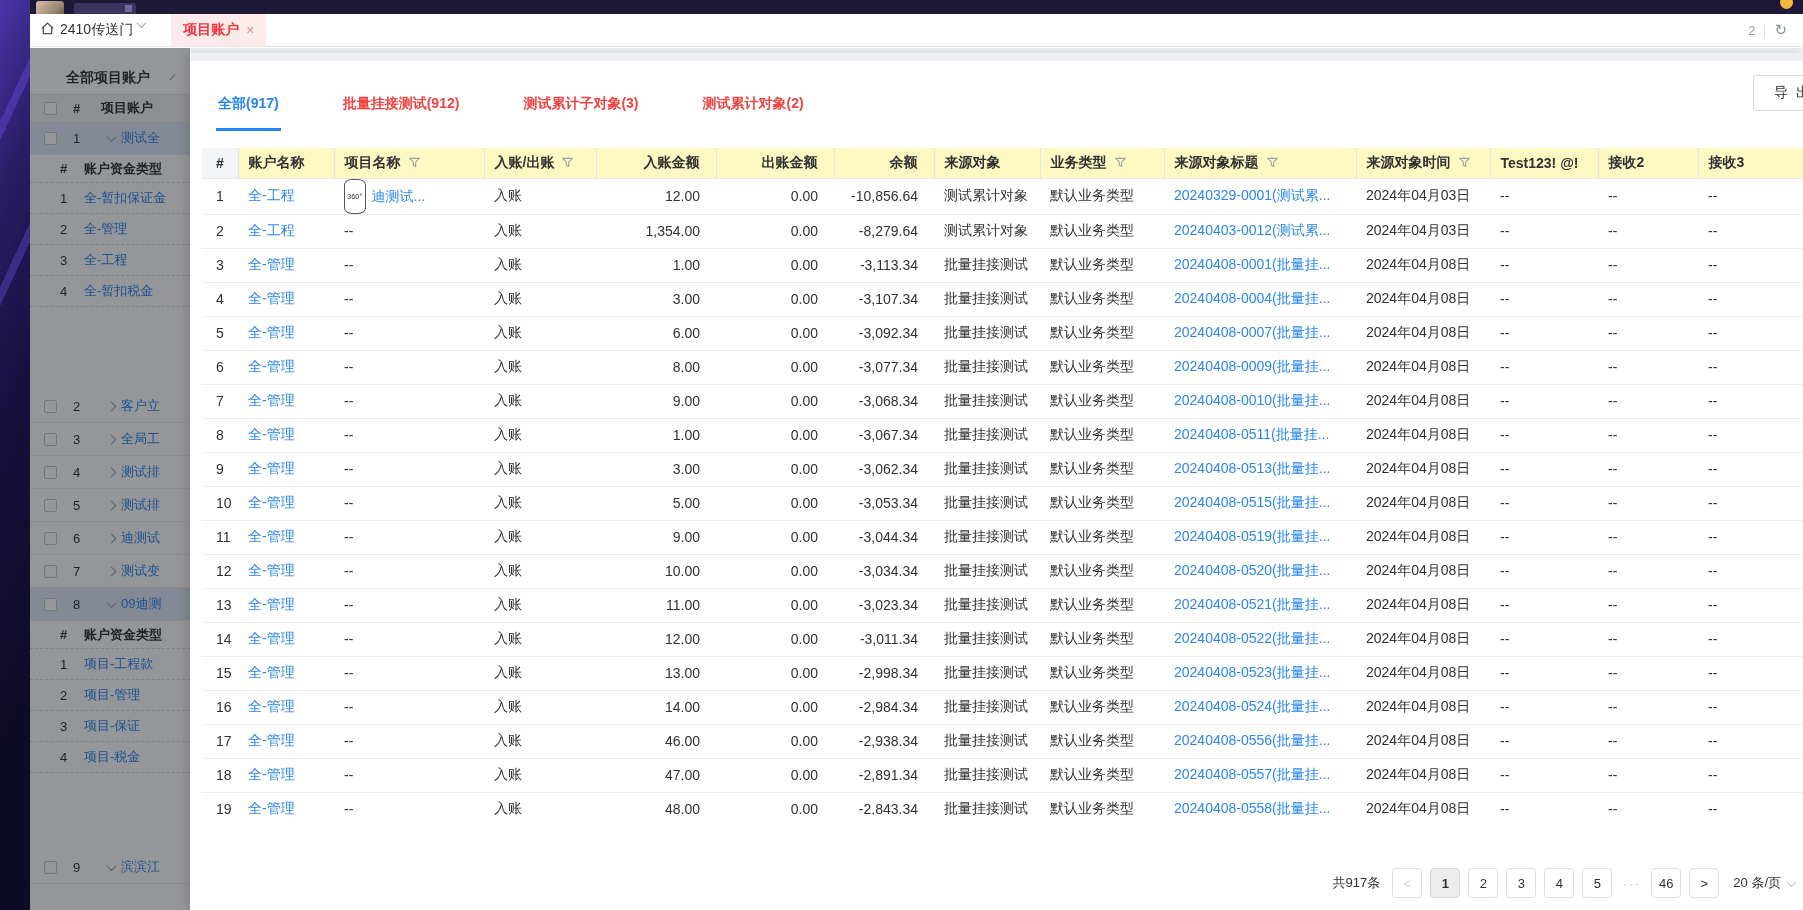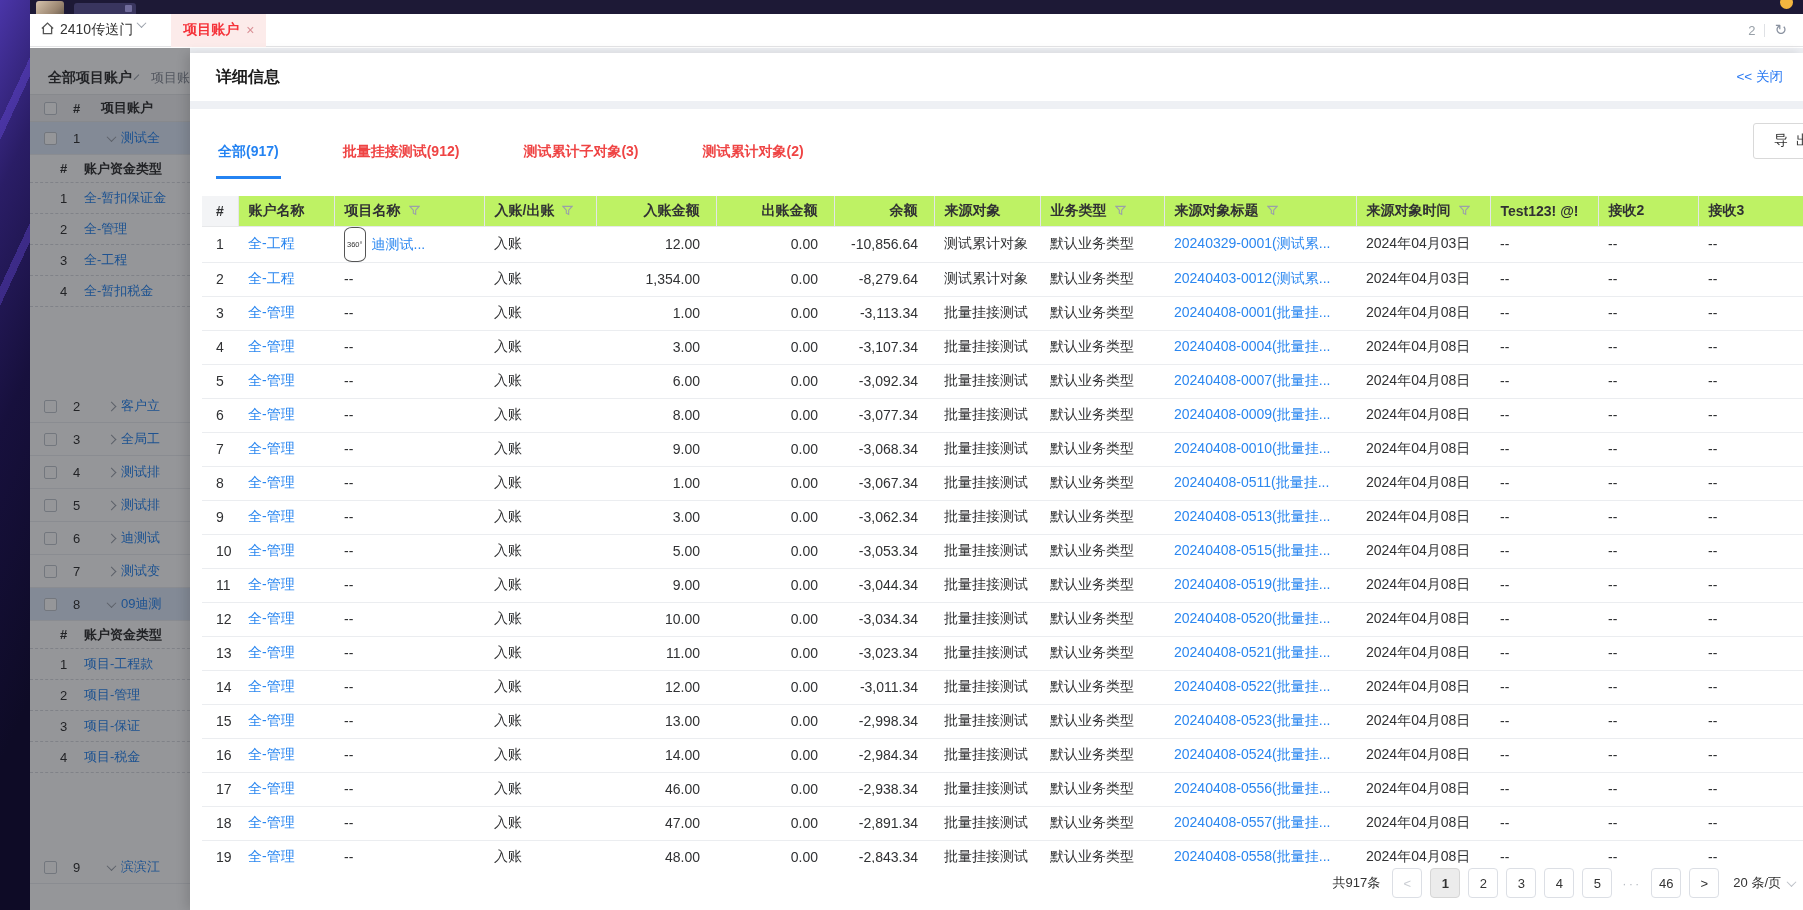--- a/index.html
+++ b/index.html
@@ -35,21 +35,21 @@
   .tab-close{color:#d98f95;font-weight:400;font-size:14px;cursor:pointer;}
   .tabstrip-right{margin-left:auto;display:flex;align-items:center;gap:9px;color:#98a0a8;font-size:13px;padding-right:6px;}
   .vdiv{width:1px;height:13px;background:#dfe1e5;}
   .refresh{font-size:15px;color:#8a92a0;cursor:pointer;}
 
   
   .content{position:absolute;top:48px;left:0;right:0;bottom:0;background:#edeff3;}
 
   
   .sidebar{position:absolute;left:0;top:0;bottom:0;width:160px;background:#fff;overflow:hidden;white-space:nowrap;}
-  .sb-head{display:flex;align-items:center;gap:4px;padding:14px 0 0 14px;height:46px;}
+  .sb-head{display:flex;align-items:center;gap:22px;padding:14px 0 0 14px;height:46px;}
   .sb-title{font-size:14px;font-weight:700;color:#333;}
   .sb-sub{font-size:13px;color:#8a8f99;margin-left:10px;}
   .sb-table{font-size:13px;color:#333;}
   .sb-thead{display:flex;align-items:center;height:28px;background:#f2f3f5;border-top:1px solid #e6e8ea;border-bottom:1px solid #e6e8ea;font-weight:700;}
   .cbx{width:13px;height:13px;border:1px solid #c3c8cf;border-radius:2px;background:#fff;flex:none;margin-left:14px;}
   .sb-col-idx{width:28px;text-align:left;margin-left:16px;flex:none;}
   .sb-row{display:flex;align-items:center;height:33px;border-bottom:1px solid #ebedf0;}
   .sb-row.selected{background:#dfeafa;}
   .sb-arrow{width:20px;flex:none;display:flex;justify-content:center;}
   .sb-name{color:#2b87f0;font-size:13px;overflow:hidden;}
@@ -68,21 +68,21 @@
   .panel-close{margin-left:auto;font-size:13.5px;color:#2979f2;}
   .panel-band{height:8px;background:#eef0f4;}
   .tabs-row{position:relative;height:70px;display:flex;align-items:flex-end;padding:0 0 0 26px;gap:40px;}
   .ptab{font-size:14px;color:#ef4444;padding:0 2px 15px;border-bottom:3px solid transparent;cursor:pointer;font-weight:bold;}
   .ptab.active{color:#2483f2;font-weight:600;border-bottom-color:#2483f2;}
   .export-btn{position:absolute;right:-30px;top:14px;background:#fff;border:1px solid #d9d9d9;border-radius:3px;
     font-size:14px;color:#333;padding:8px 20px;font-family:inherit;cursor:pointer;letter-spacing:2px;}
 
   .table-clip{margin-top:17px;height:667px;overflow:hidden;}
   table.grid{border-collapse:collapse;table-layout:fixed;width:1748px;margin-left:12px;font-size:14px;color:#303133;}
-  .grid th{height:30px;background:#bef264;font-weight:700;text-align:left;padding:0 10px;white-space:nowrap;overflow:hidden;
+  .grid th{height:30px;background:#fef9c3;font-weight:700;text-align:left;padding:0 10px;white-space:nowrap;overflow:hidden;
     border-bottom:1px solid #e7e8ea;}
   .grid th:not(:last-child){border-right:1px solid #e4e5e8;}
   .grid th.first{background:#f3f4f6;padding-left:14px;}
   .grid td{height:34px;padding:0 10px;border-bottom:1px solid #ebedf0;white-space:nowrap;overflow:hidden;}
   .grid td.first{padding-left:14px;}
   .grid .num{text-align:right;padding-right:16px;}
   .cell-link{color:#2b87f0;}
   .funnel{margin-left:8px;vertical-align:-1px;}
   .badge360{display:inline-block;font-size:7.5px;line-height:9px;color:#333;border:1px solid #555;
     border-radius:8px/6px;padding:12px 2px;margin-right:6px;vertical-align:2px;}
@@ -264,24 +264,20 @@
               </span>
               <a class="sb-name">滨滨江</a>
             </div>
           </div>
       </div>
     </div>
 
     <div class="backdrop"></div>
 
     <div class="panel">
-      <div class="panel-head">
-        <span class="panel-title">详细信息</span>
-        <a class="panel-close">&lt;&lt; 关闭</a>
-      </div>
       <div class="panel-band"></div>
       <div class="tabs-row">
         <div id="panel-tabs" style="display:flex;gap:60px;">
             <div class="ptab active">全部(917)</div>
             <div class="ptab">批量挂接测试(912)</div>
             <div class="ptab">测试累计子对象(3)</div>
             <div class="ptab">测试累计对象(2)</div>
           </div>
         <button class="export-btn">导 出</button>
       </div>

